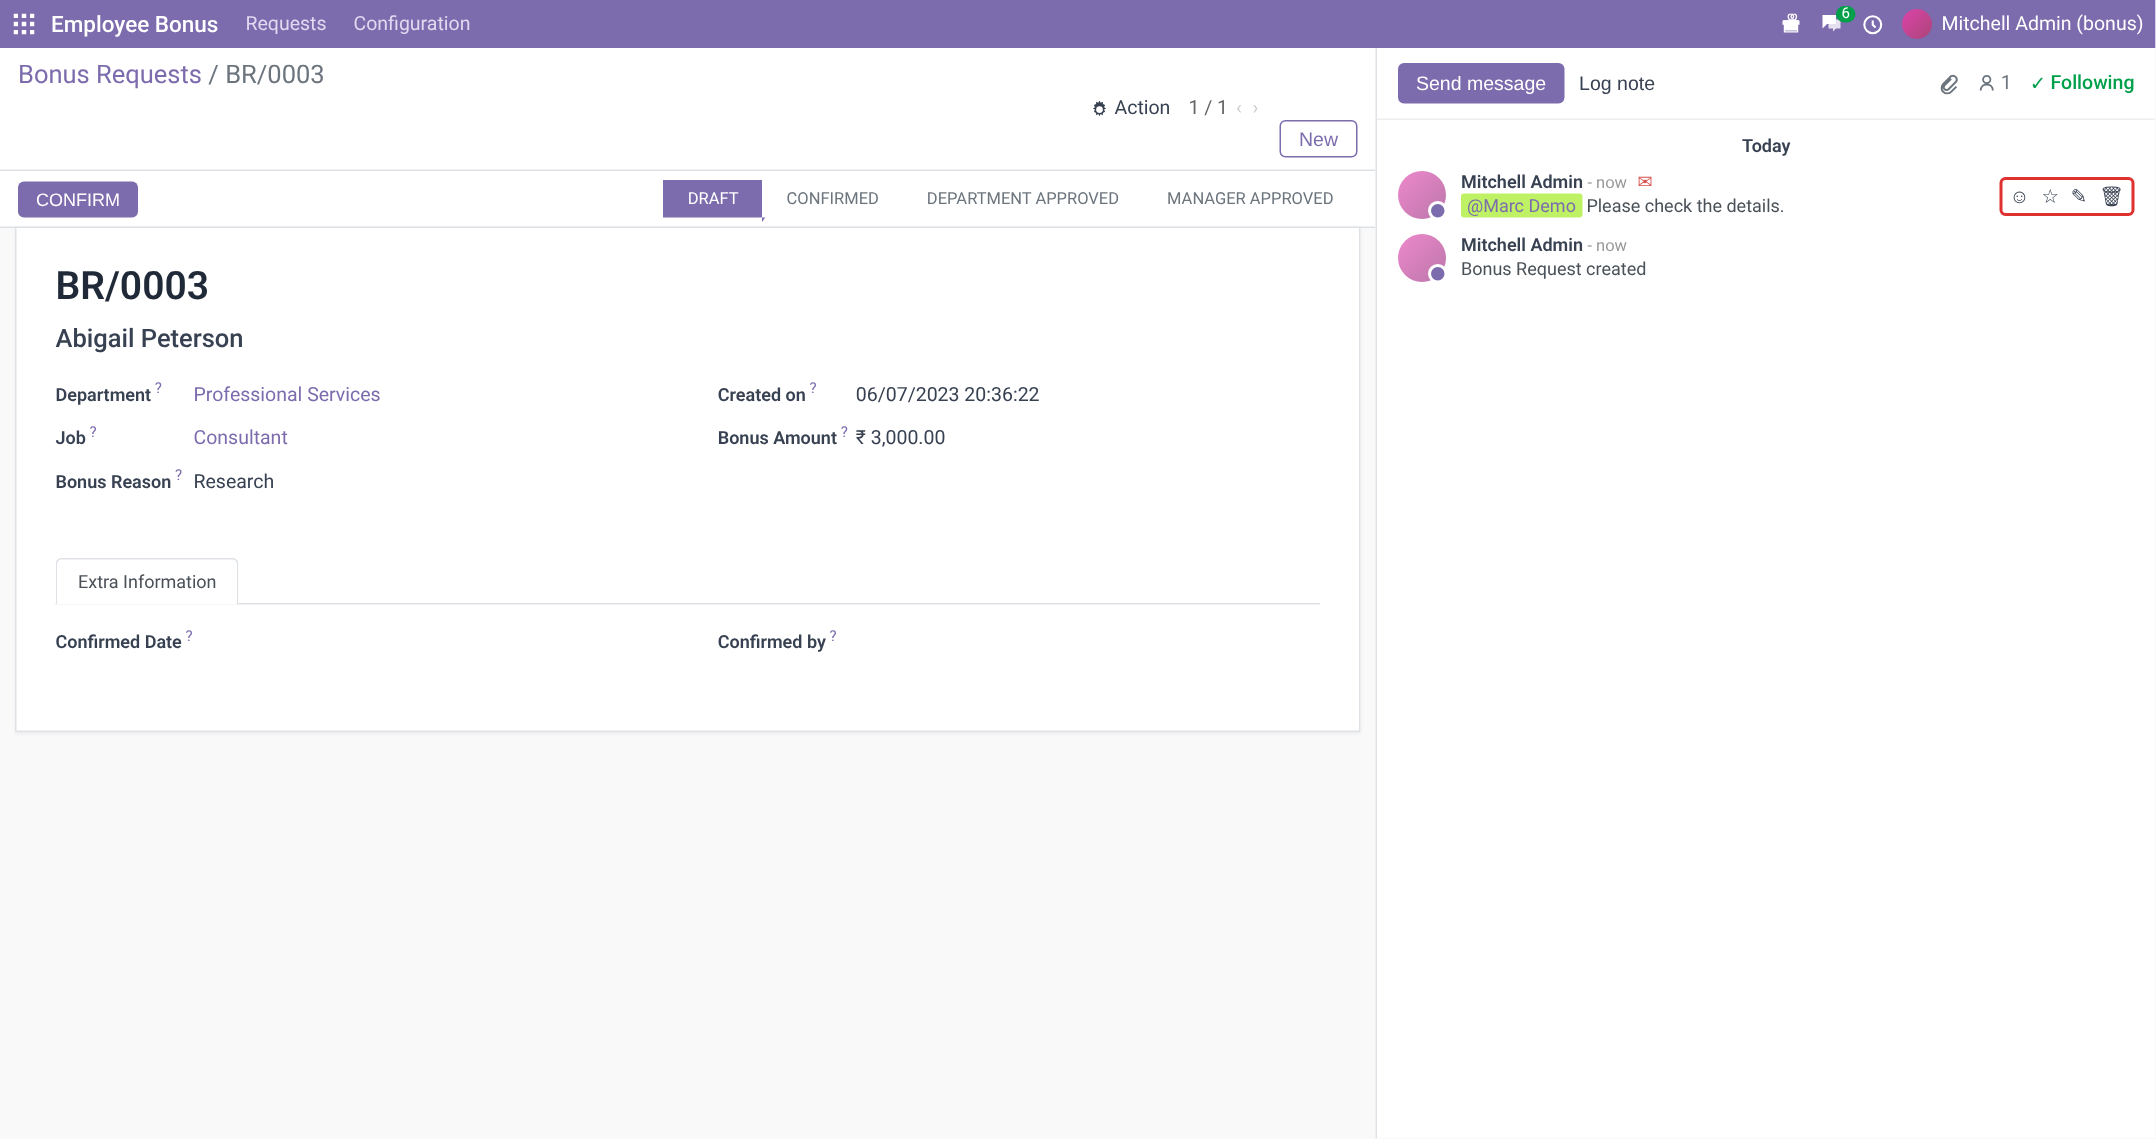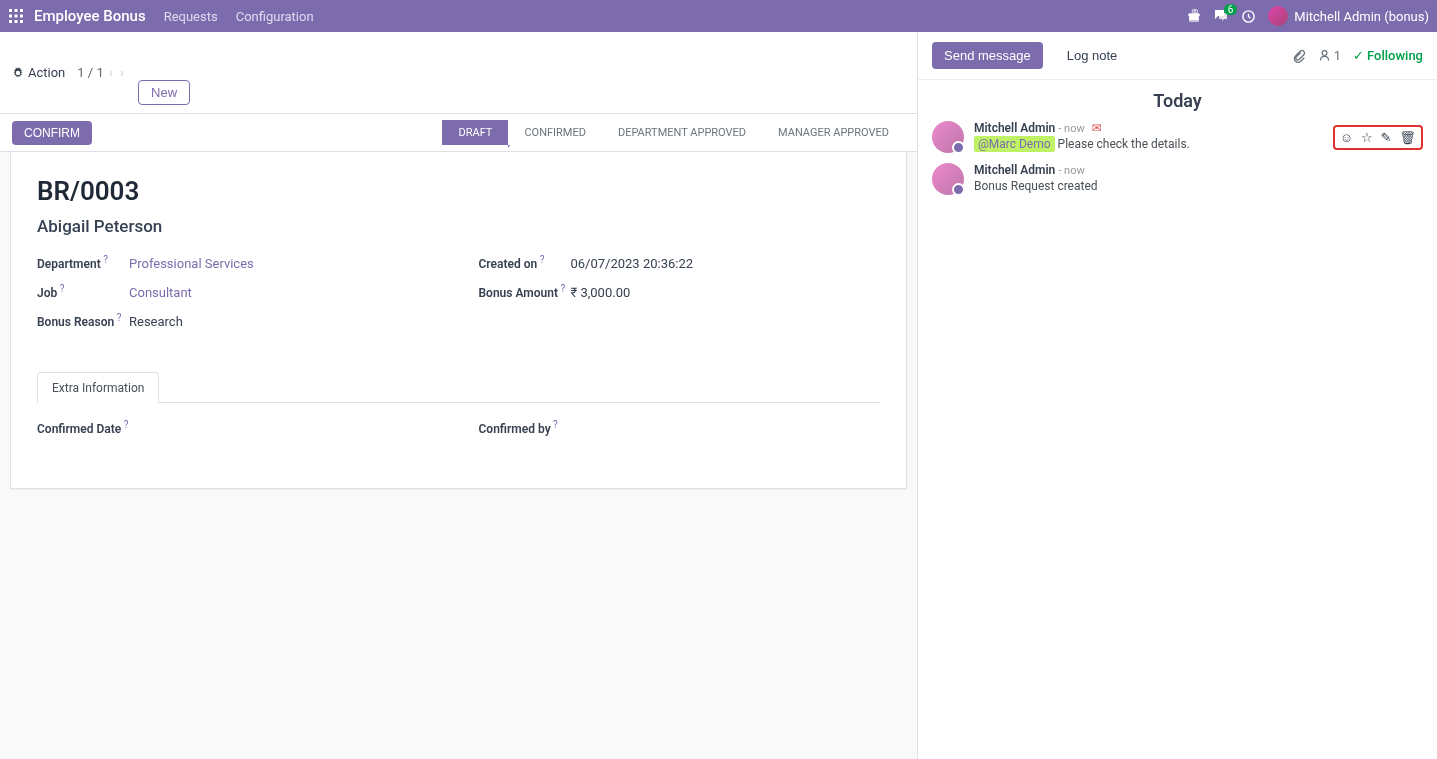--- a/index.html
+++ b/index.html
@@ -45,28 +45,28 @@
   .field-label sup { color:#7c6bad; font-weight:400;}
   .field-value { color:#374151; font-size:13px;}
   .field-value.link { color:#7c6bad;}
   
   .tabs { margin-top:30px;}
   .tab { display:inline-block; border:1px solid #dee2e6; border-bottom:none; background:#fff; padding:8px 14px; font-size:12px; color:#495057; position:relative; top:1px; border-radius:4px 4px 0 0;}
   .tab-content { border-top:1px solid #dee2e6; padding-top:16px; display:flex; gap:40px;}
   
   .chatter { width:520px; background:#fff; border-left:1px solid #dee2e6; min-height:calc(100vh - 32px); }
   .chatter-top { display:flex; align-items:center; padding:10px 14px; border-bottom:1px solid #eee;}
-  .btn-send { background:#7c6bad; color:#fff; border:none; padding:6px 12px; border-radius:4px; font-size:13px; cursor:pointer; margin-right:24px;}
+  .btn-send { background:#7c6bad; color:#fff; border:none; padding:6px 12px; border-radius:4px; font-size:13px; cursor:pointer; margin-right:10px;}
   .btn-log { background:transparent; border:none; color:#374151; font-size:13px; cursor:pointer;}
   .chatter-top-spacer { flex:1;}
   .chatter-icon { color:#6c757d; margin-left:12px; cursor:pointer; display:flex; align-items:center; gap:3px; font-size:13px;}
   .following { color:#00a04a; font-weight:500;}
   
   .chatter-body { padding:10px 14px; position:relative;}
-  .date-header { text-align:center; font-weight:600; font-size:18px; color:#374151; margin-bottom:10px;}
+  .date-header { text-align:center; font-weight:600; font-size:12px; color:#374151; margin-bottom:10px;}
   .msg { display:flex; gap:10px; margin-bottom:10px; position:relative;}
   .msg-avatar { width:32px; height:32px; border-radius:50%; background:linear-gradient(135deg,#e8c,#b7a); flex-shrink:0; position:relative;}
   .msg-avatar::after { content:""; position:absolute; bottom:-1px; right:-1px; width:9px; height:9px; background:#7c6bad; border:2px solid #fff; border-radius:50%;}
   .msg-body { flex:1;}
   .msg-head { font-size:12px;}
   .msg-author { font-weight:600; color:#374151;}
   .msg-time { color:#999; font-size:11px;text-align:right;}
   .msg-env { color:#d9534f; margin-left:4px;}
   .msg-text { font-size:12px; color:#495057; margin-top:2px;}
   .mention { background:#bef264; color:#7c6bad; padding:1px 4px; border-radius:2px;}
@@ -122,20 +122,27 @@
   <span class="topbar-user">
     <span class="avatar-sm"></span>
     <span>Mitchell Admin (bonus)</span>
   </span>
 </div>
 
 <div class="main-wrap">
   <div style="flex:1; display:flex; flex-direction:column;">
 
     <div class="control-panel">
+      <div class="cp-left">
+        <span class="breadcrumb">
+          <span>Bonus Requests</span>
+          <span class="breadcrumb-current"> / </span>
+          <span class="breadcrumb-current">BR/0003</span>
+        </span>
+      </div>
       <div class="cp-right">
         <span class="cp-action">
           <svg width="12" height="12" viewBox="0 0 16 16" fill="#374151">
               <path d="M8 5a3 3 0 100 6 3 3 0 000-6zM8 0l1 2 2-1v2l2 1-1 2 2 1-2 1 1 2-2 1v2l-2-1-1 2-1-2-2 1v-2l-2-1 1-2-2-1 2-1-1-2 2-1V1l2 1z"></path>
             </svg>
           <span>Action</span>
         </span>
         <span class="cp-pager">
           <span>1 / 1</span>
           <span class="cp-pager-btn">‹</span>

